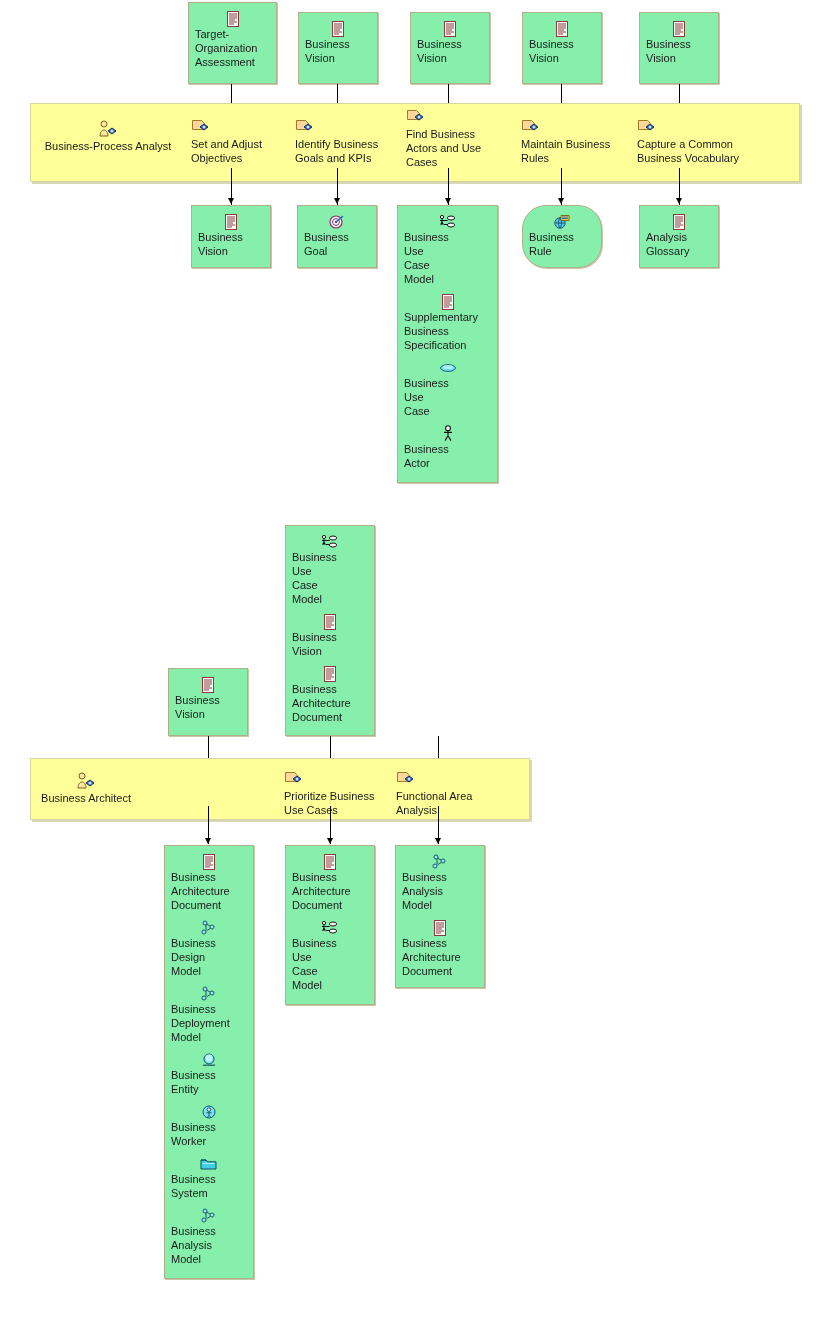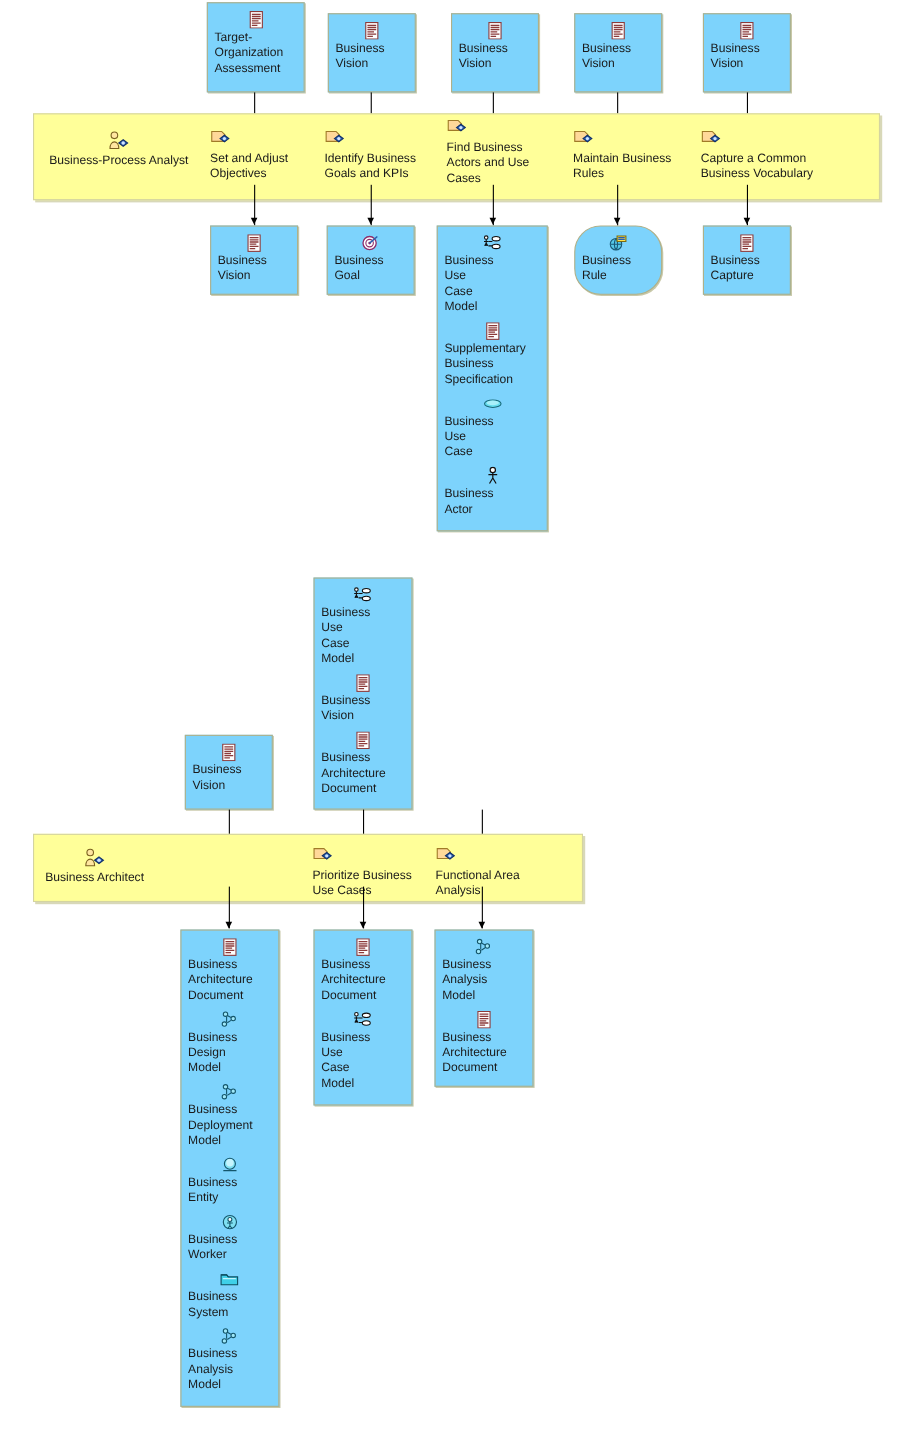--- a/index.html
+++ b/index.html
@@ -8,21 +8,21 @@
     background:#ffffff;
     font-family:"Liberation Sans", sans-serif;
     position:relative;
     overflow:hidden;
   }
   #canvas{position:absolute;left:0;top:0;width:821px;height:1319px;}
 
   
   .box{
     position:absolute;
-    background:#7dd3fc;
+    background:#86efac;
     border:1px solid #b0b088;
     box-shadow:1px 1px 0 #c8c8a8;
     box-sizing:border-box;
     padding:0;
   }
   .item{
     display:block;
     text-align:left;
     padding:0 6px;
   }
@@ -318,21 +318,21 @@
   </div>
 
   <div class="box" style="left:639px;top:205px;width:80px;height:63px;">
     <div class="item">
       <span class="ico">
         <svg class="iconsvg" width="14" height="16" viewBox="0 0 14 16">
             <rect x="1.5" y="0.5" width="11" height="15" fill="#fdfdfd" stroke="#8b3a3a"></rect>
             <path d="M3 3h8M3 5h8M3 7h8M3 9h6M3 11h8M3 13h5" stroke="#8b3a3a" stroke-width="1.2"></path>
           </svg>
       </span>
-      <span class="lbl">Business Capture</span>
+      <span class="lbl">Analysis Glossary</span>
     </div>
   </div>
 
   <div class="box" style="left:168px;top:668px;width:80px;height:68px;">
     <div class="item">
       <span class="ico">
         <svg class="iconsvg" width="14" height="16" viewBox="0 0 14 16">
             <rect x="1.5" y="0.5" width="11" height="15" fill="#fdfdfd" stroke="#8b3a3a"></rect>
             <path d="M3 3h8M3 5h8M3 7h8M3 9h6M3 11h8M3 13h5" stroke="#8b3a3a" stroke-width="1.2"></path>
           </svg>

